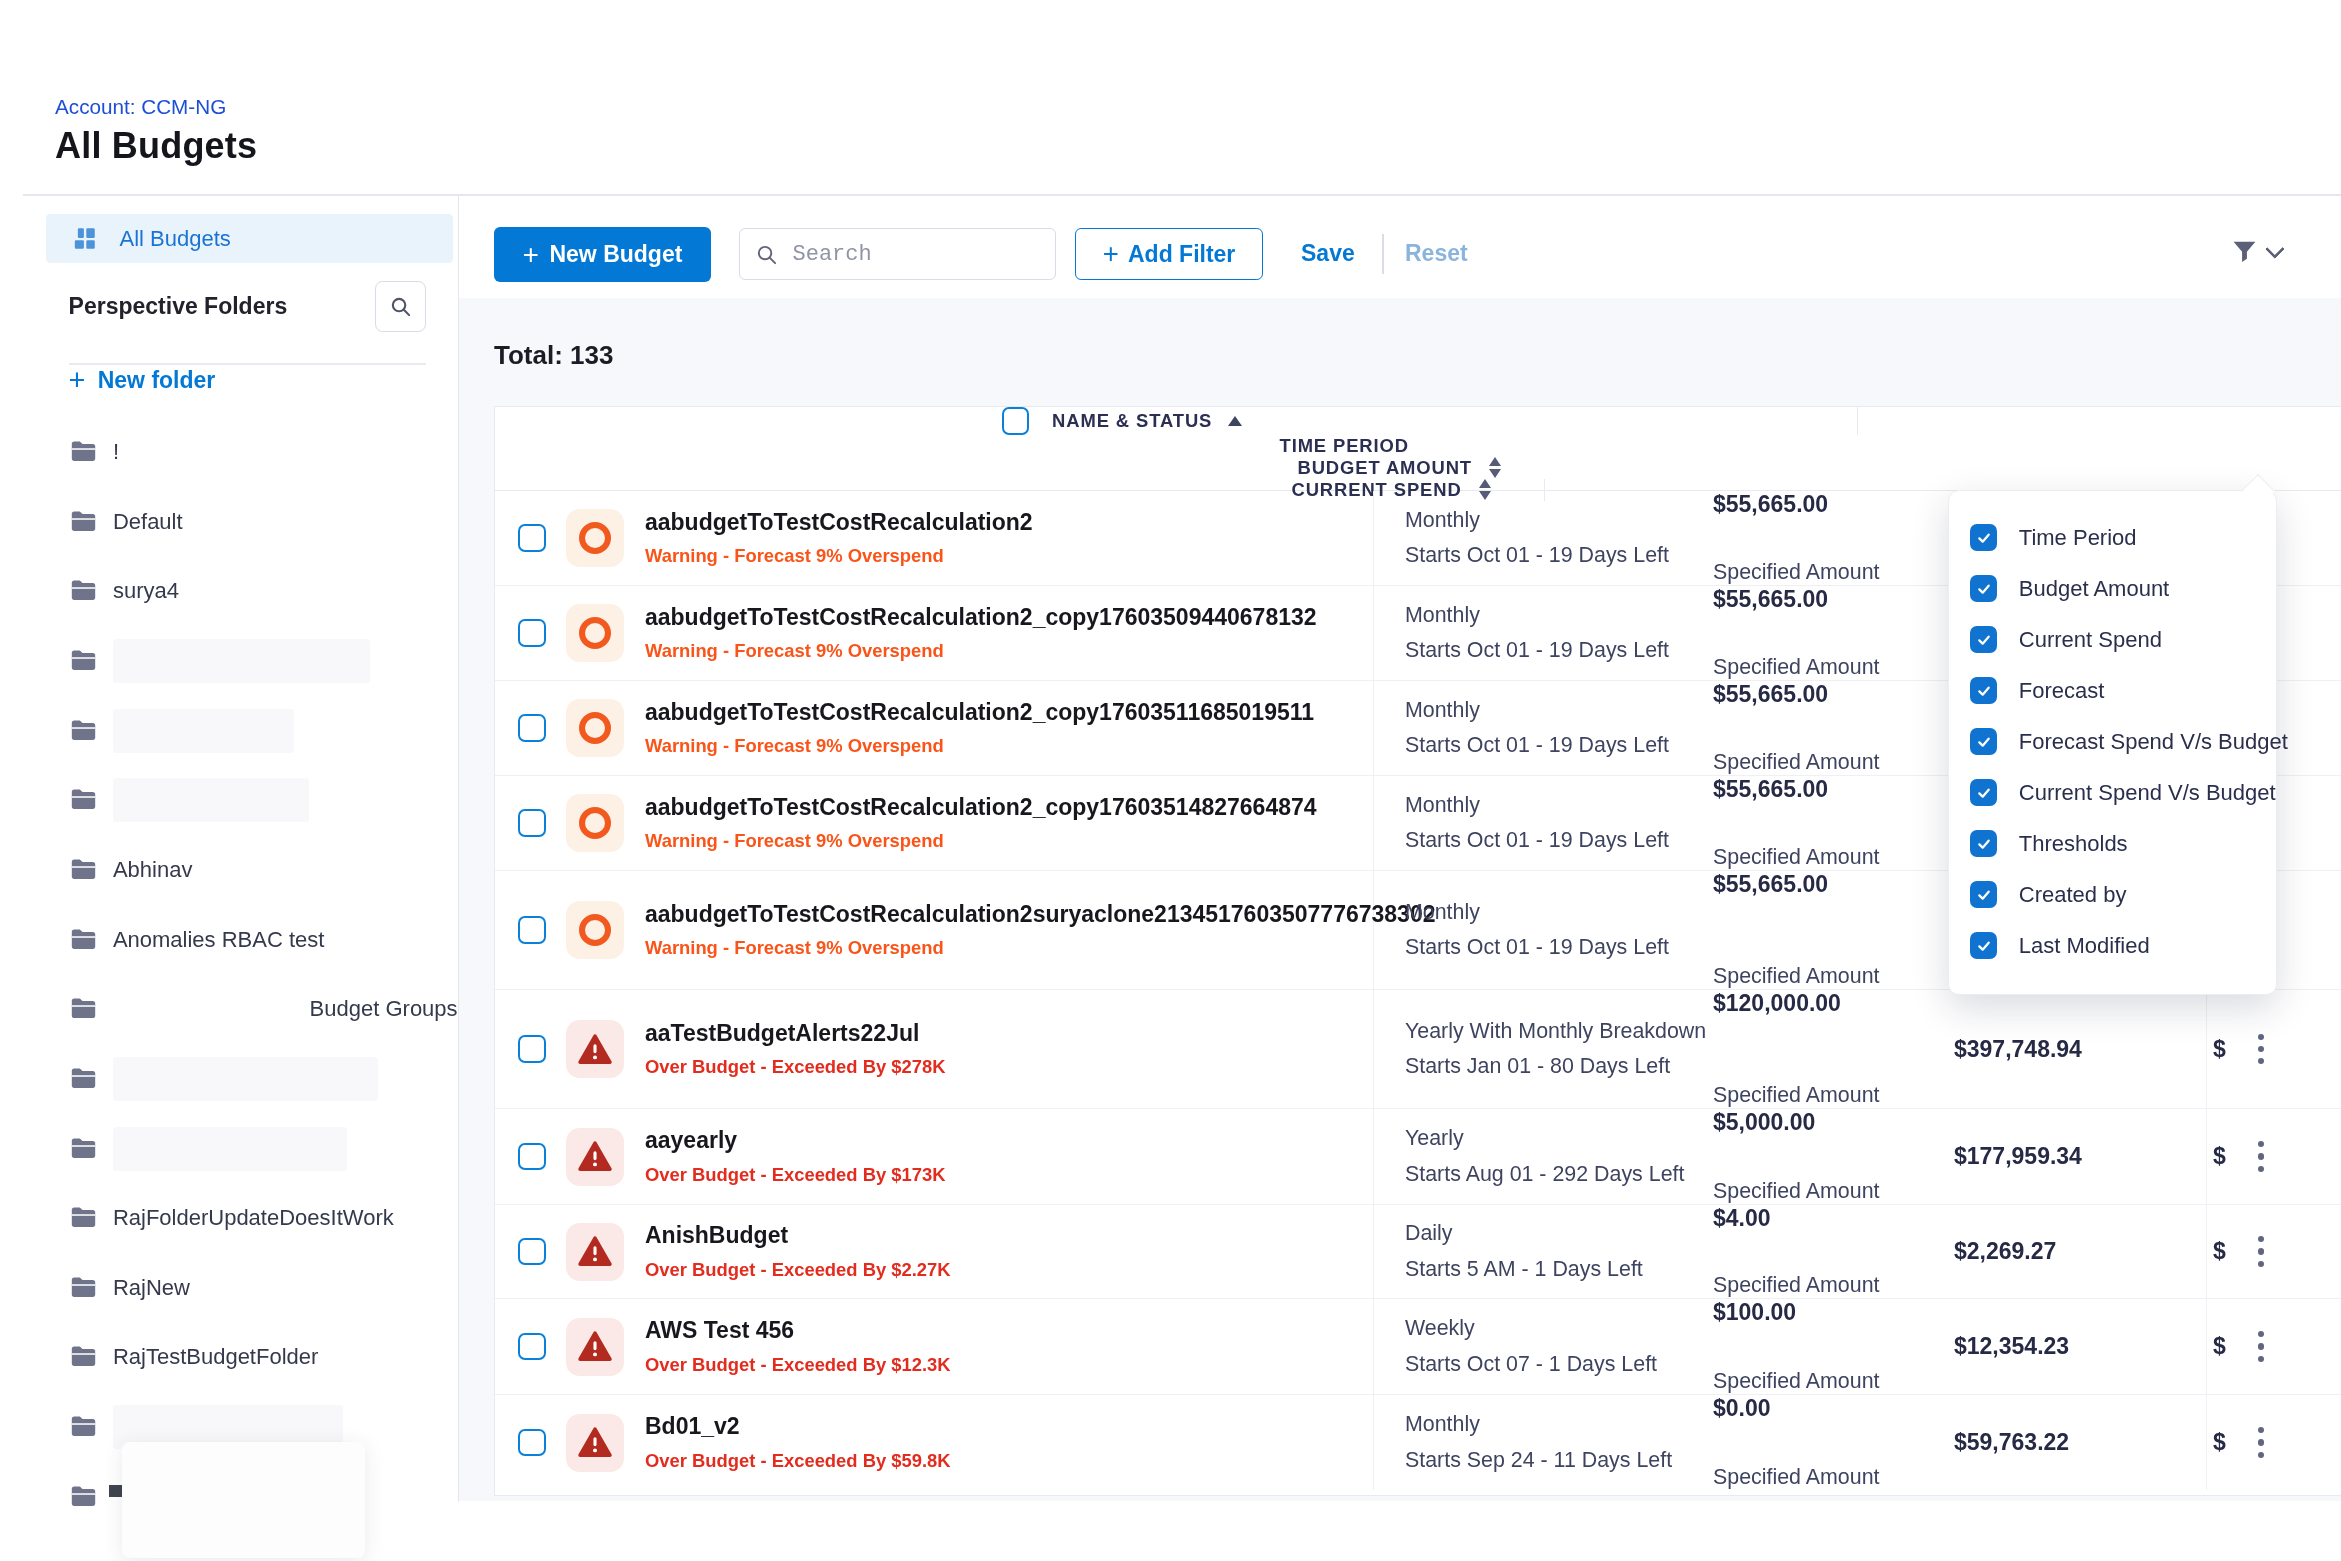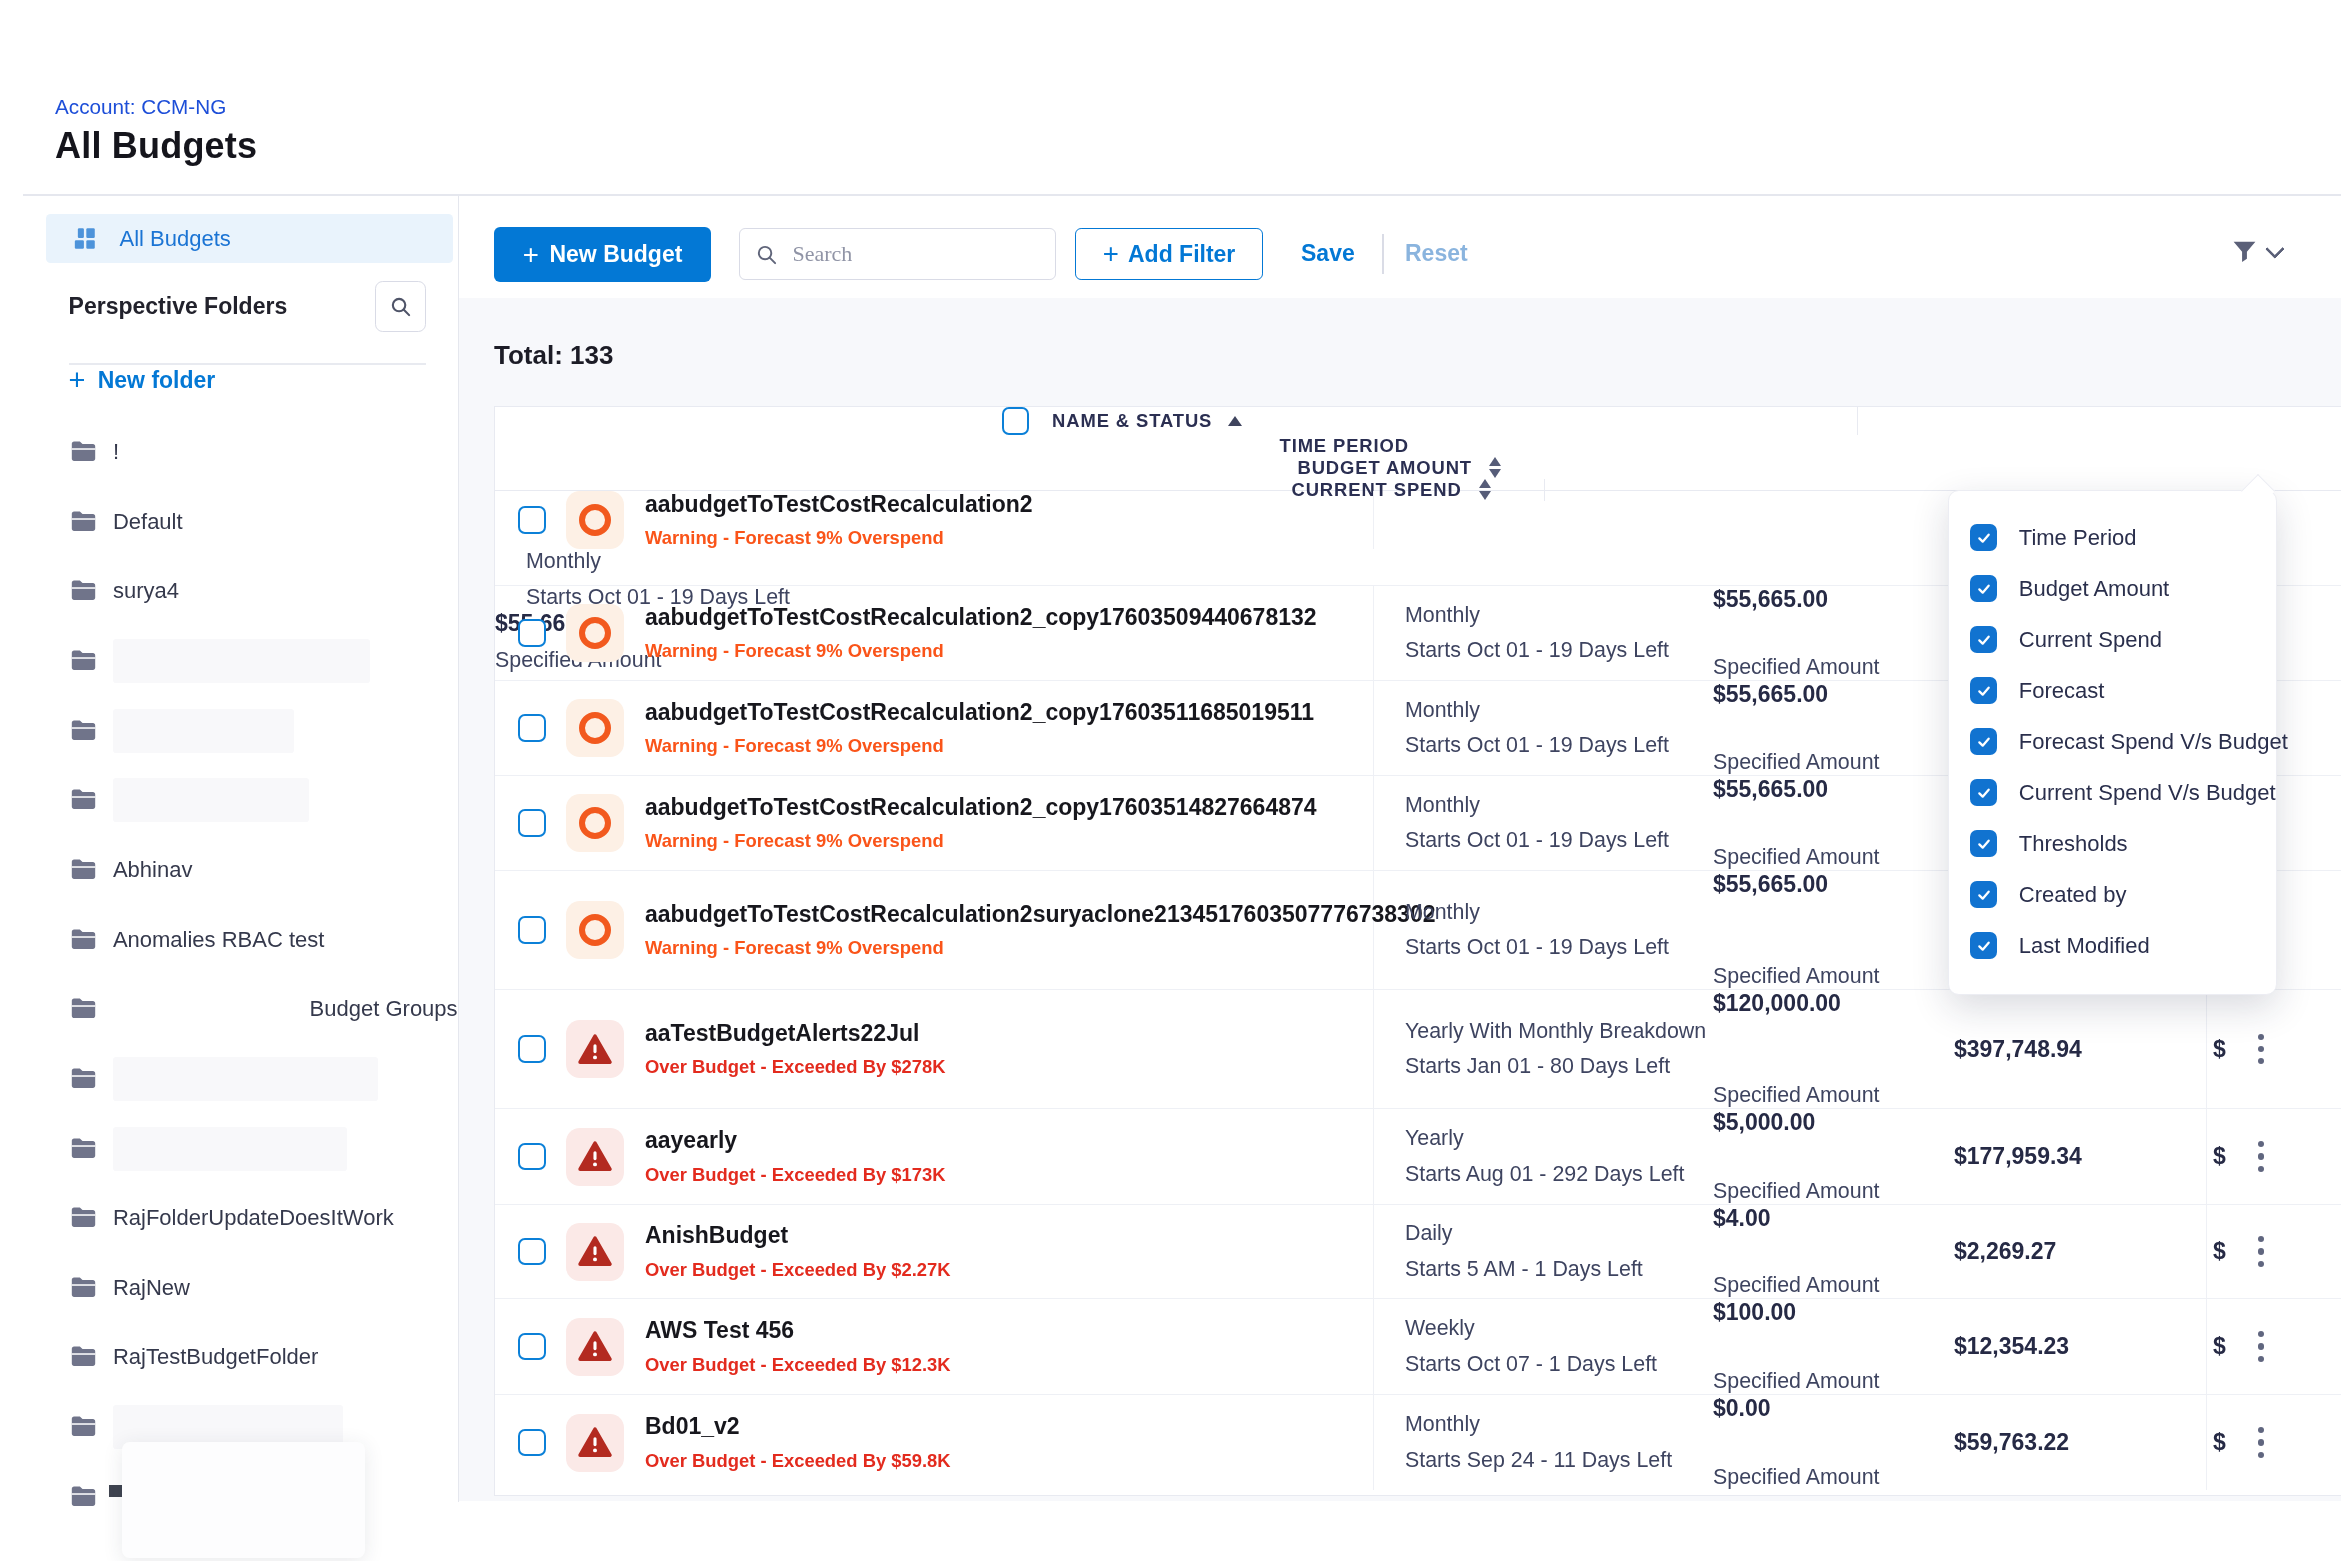--- a/index.html
+++ b/index.html
@@ -35,21 +35,21 @@
   .frag{position:absolute;left:109px;top:1485px;width:13.8px;height:12.2px;background:#3f4450;z-index:5;}
   .white-redact{position:absolute;left:122px;top:1442px;width:243px;height:116px;background:#fdfdfe;border-radius:7.7px;
     box-shadow:0 3.1px 20px rgba(40,45,70,.10);z-index:6;}
 
   
   .btn-new-budget{position:absolute;left:494px;top:227px;width:217px;height:55px;background:#0378d5;border:none;border-radius:6.1px;
     color:#fff;font-size:23px;font-weight:700;display:flex;align-items:center;justify-content:center;cursor:pointer;font-family:inherit;}
   .btn-new-budget .plus{font-size:27.6px;font-weight:400;margin-right:10.7px;line-height:0;}
   .search-box{position:absolute;left:739px;top:228px;width:317px;height:52px;border:1.5px solid #d9dbe6;border-radius:6.1px;background:#fff;
     display:flex;align-items:center;padding-left:15.3px;box-sizing:border-box;}
-  .search-box input{border:none;outline:none;font-size:22px;color:#33374a;width:245px;margin-left:12.2px;font-family:Liberation Serif, serif;background:transparent;}
+  .search-box input{border:none;outline:none;font-size:22px;color:#33374a;width:245px;margin-left:12.2px;font-family:Liberation Mono, monospace;background:transparent;}
   .search-box input::placeholder{color:#9094a6;}
   .btn-add-filter{position:absolute;left:1075px;top:228px;width:188px;height:52px;background:#fff;border:1.5px solid #0378d5;border-radius:6.1px;
     color:#0378d5;font-size:23px;font-weight:700;display:flex;align-items:center;justify-content:center;cursor:pointer;box-sizing:border-box;font-family:inherit;}
   .btn-add-filter .plus{font-size:27.6px;font-weight:400;margin-right:9.2px;line-height:0;}
   .link-save{position:absolute;left:1301px;top:240px;font-size:23px;font-weight:700;color:#0378d5;cursor:pointer;}
   .toolbar-vdiv{position:absolute;left:1382px;top:234px;width:1.5px;height:40px;background:#dadce6;}
   .link-reset{position:absolute;left:1405px;top:240px;font-size:23px;font-weight:700;color:#8ab4de;cursor:pointer;}
   .filter-group{position:absolute;left:2229px;top:237px;display:flex;align-items:center;cursor:pointer;}
   .chev{width:10.7px;height:10.7px;border-right:3.1px solid #5b6078;border-bottom:3.1px solid #5b6078;transform:rotate(45deg);margin-left:7.7px;margin-top:-4.6px;border-radius:1.5px;}
 
@@ -329,21 +329,21 @@
     <div class="hc hc-f">
       <span class="h-label">F</span>
       <span class="gear-btn">
         <svg width="34" height="34" viewBox="0 0 24 24">
           <path fill="#0378d5" d="M19.14 12.94a7.07 7.07 0 0 0 .05-.94 7.07 7.07 0 0 0-.05-.94l2.03-1.58a.49.49 0 0 0 .12-.62l-1.92-3.32a.49.49 0 0 0-.59-.22l-2.39.96a7.05 7.05 0 0 0-1.62-.94l-.36-2.54a.48.48 0 0 0-.48-.41h-3.84a.48.48 0 0 0-.48.41l-.36 2.54c-.59.24-1.13.56-1.62.94l-2.39-.96a.49.49 0 0 0-.59.22L2.73 8.86a.48.48 0 0 0 .12.62l2.03 1.58a7.07 7.07 0 0 0 0 1.88l-2.03 1.58a.49.49 0 0 0-.12.62l1.92 3.32c.12.21.37.3.59.22l2.39-.96c.49.38 1.03.7 1.62.94l.36 2.54c.04.24.24.41.48.41h3.84c.24 0 .44-.17.48-.41l.36-2.54a7.05 7.05 0 0 0 1.62-.94l2.39.96c.22.08.47-.01.59-.22l1.92-3.32a.49.49 0 0 0-.12-.62l-2.03-1.58zM12 15.6A3.6 3.6 0 1 1 12 8.4a3.6 3.6 0 0 1 0 7.2z"></path>
         </svg>
       </span>
     </div>
   </div>
   <div id="row-list">
-      <div class="t-row warning" style="height: 94px; flex-direction: column;">
+      <div class="t-row warning" style="height: 94px;">
     <div class="rc rc-name">
       <span class="cbx"></span>
       <span class="status-chip">
         <span class="ring" style="display: block;"></span>
 
       </span>
       <span class="name-block">
         <div class="b-name">aabudgetToTestCostRecalculation2</div>
         <div class="b-status">Warning - Forecast 9% Overspend</div>
       </span>

